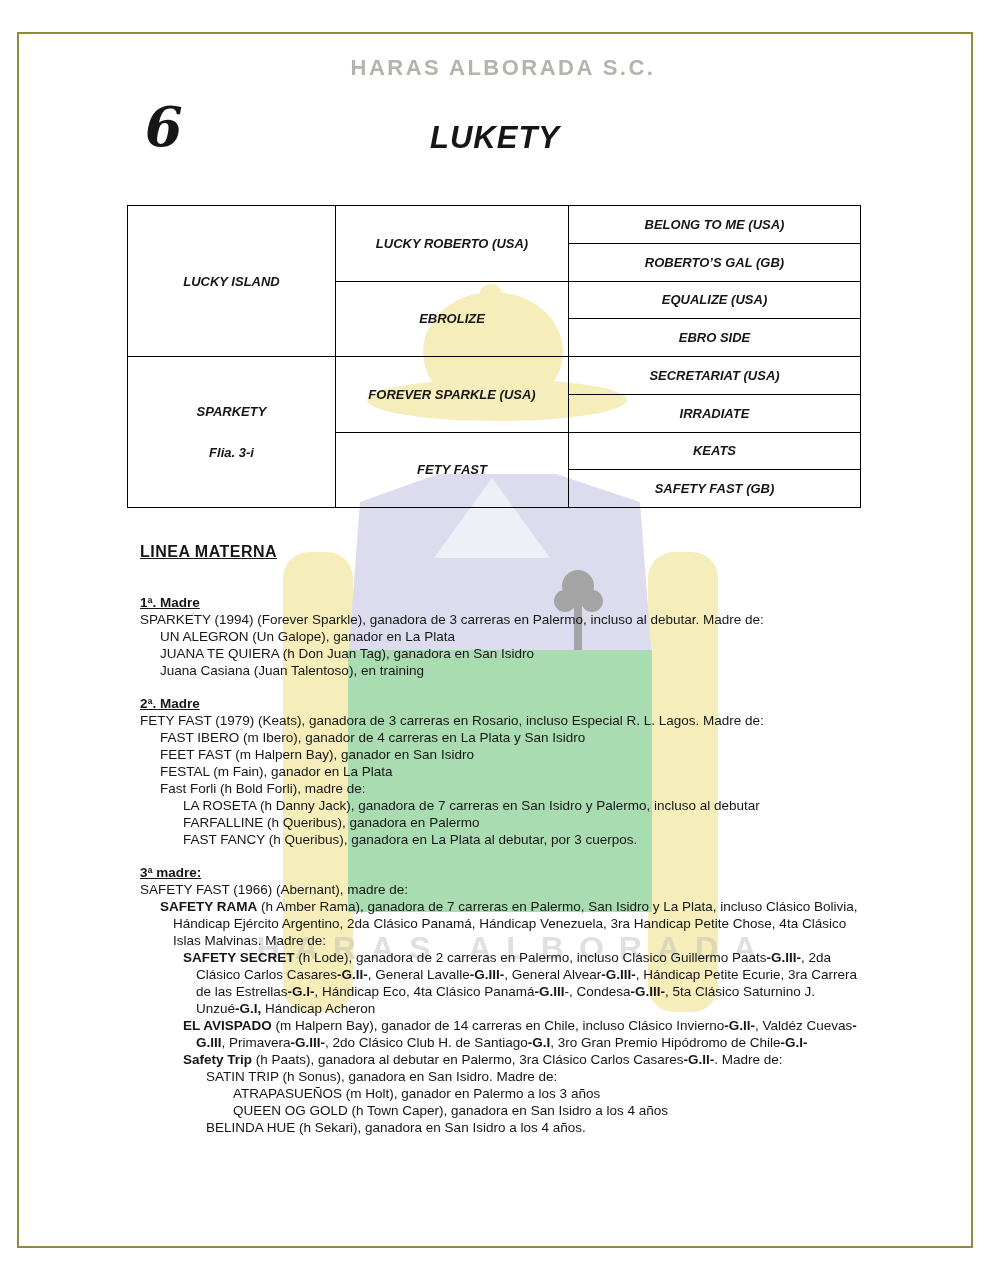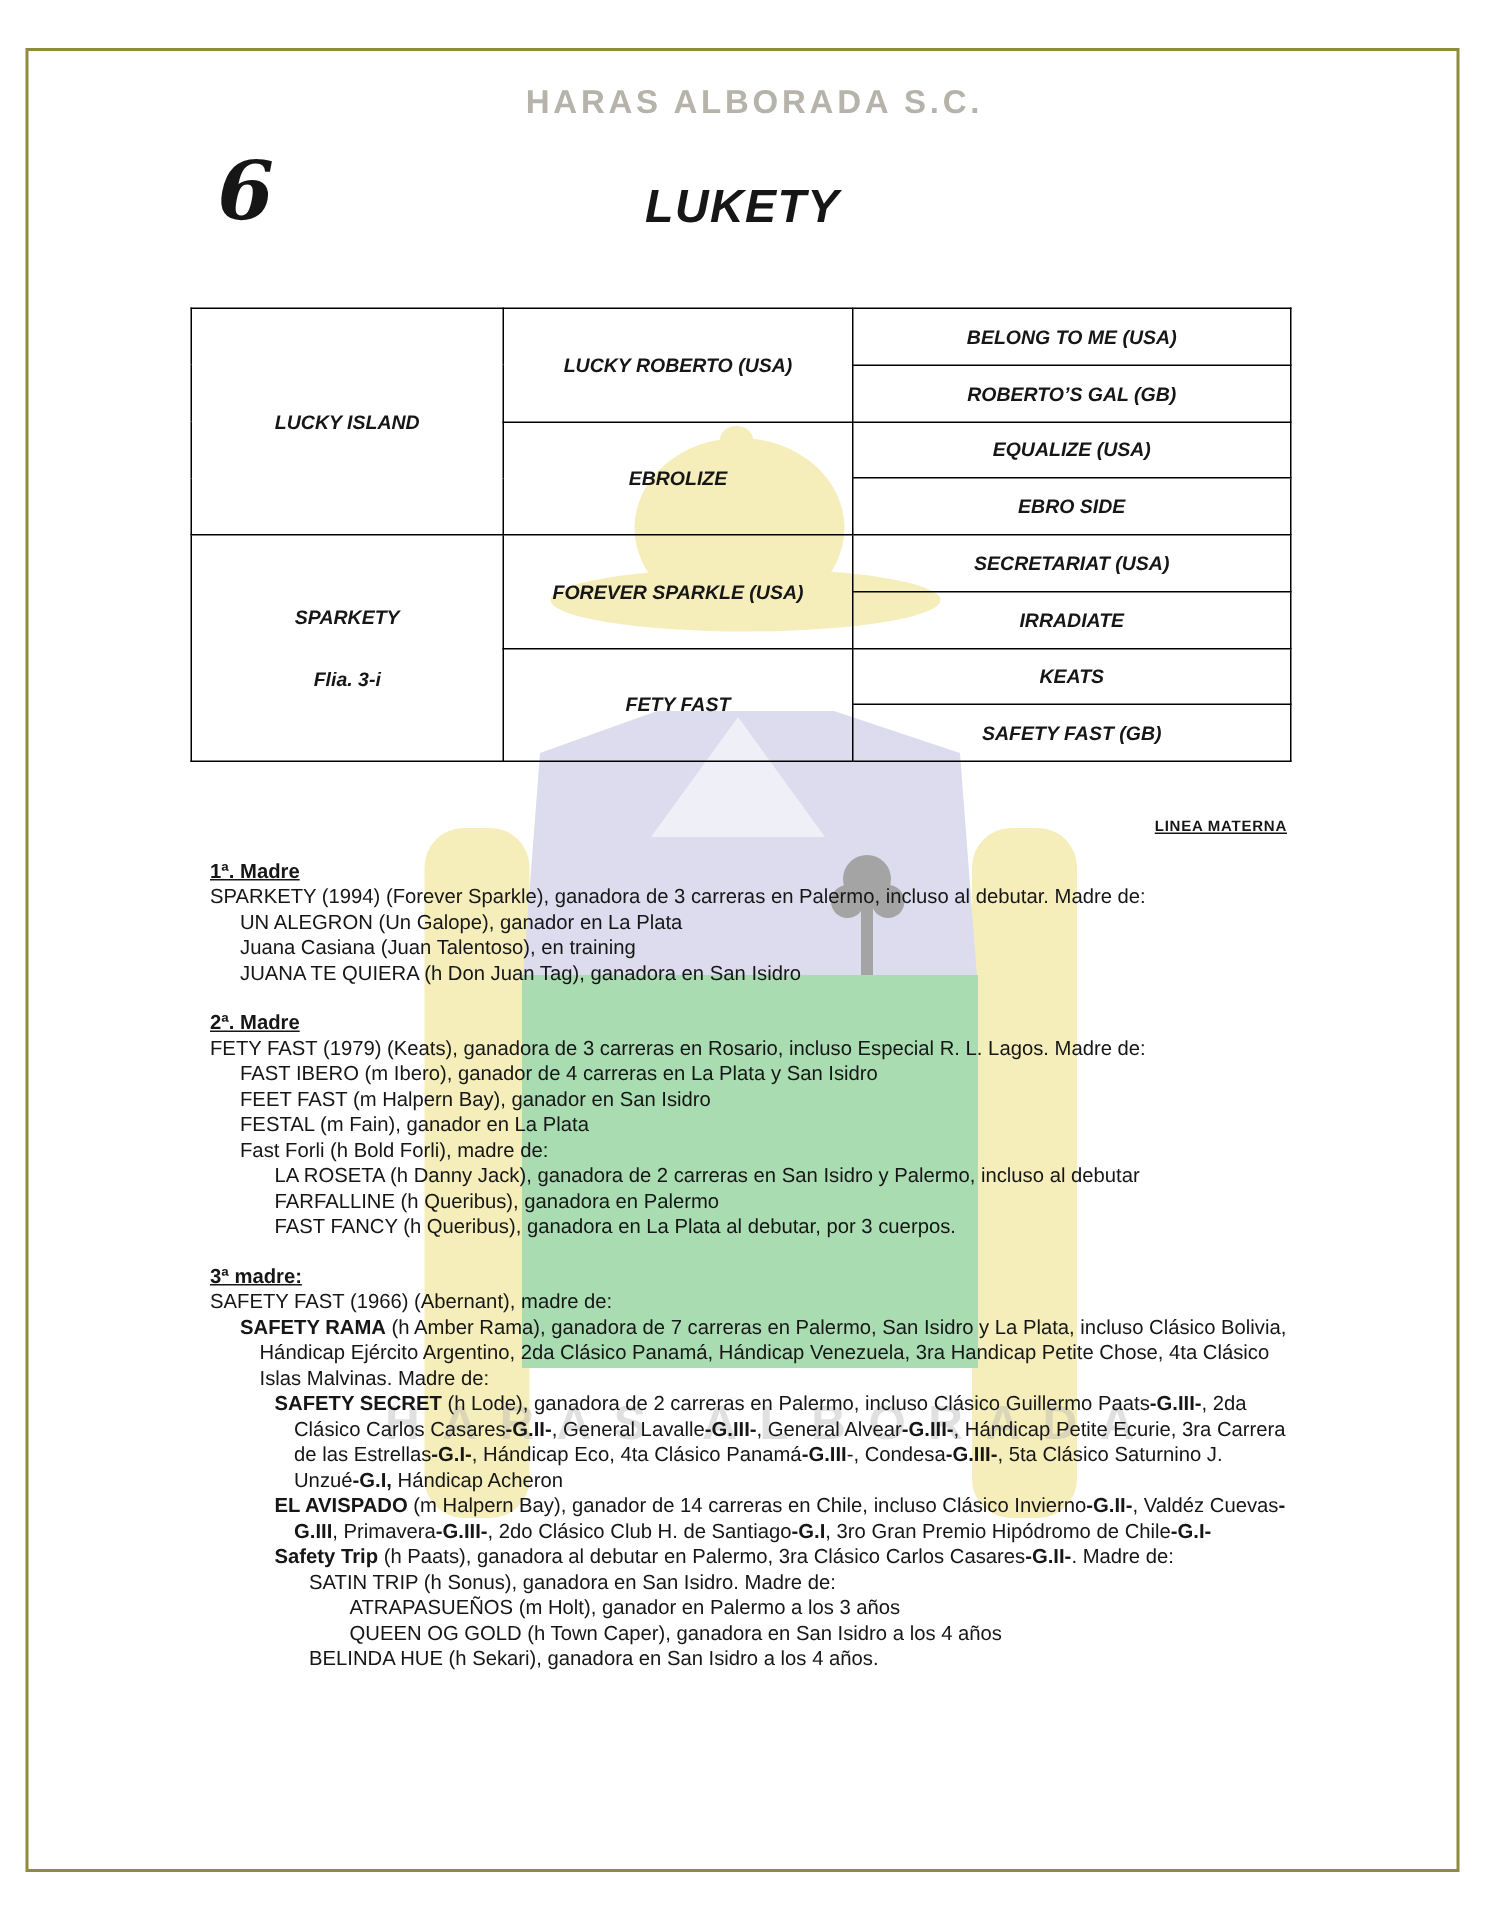--- a/index.html
+++ b/index.html
@@ -41,22 +41,22 @@
   }
   table.ptable td {
     border:1px solid #000; background:transparent;
     text-align:center; vertical-align:middle;
     font-size:13px; font-weight:bold; font-style:italic; padding:0 4px;
   }
   .col1 { width:208px; } .col2 { width:233px; } .col3 { width:292px; }
   .fam { margin-top:26px; }
   .materna { position:absolute; left:140px; top:543px; width:718px; font-size:13.5px; line-height:17px; }
   .m-title {
-    text-align:right; font-weight:bold; text-decoration:underline;
-    font-size:10px; letter-spacing:.5px; margin-bottom:12px;
+    text-align:left; font-weight:bold; text-decoration:underline;
+    font-size:16px; letter-spacing:.5px; margin-bottom:34px;
   }
   .section { margin-bottom:16px; }
   .sec-heading { font-weight:bold; text-decoration:underline; }
   .line { padding-left:13px; text-indent:-13px; }
   .ind-1 { padding-left:33px; }
   .ind-2 { padding-left:56px; }
   .ind-3 { padding-left:79px; }
   .ind-4 { padding-left:106px; }
   .b { font-weight:bold; }
 </style>
@@ -134,31 +134,31 @@
     </tbody>
       </table>
 
     <div class="materna">
       <div class="m-title">LINEA MATERNA</div>
       <div>
           <div class="section">
             <div class="sec-heading">1ª. Madre</div>
             <div class="line ind-0"><span>SPARKETY (1994) (Forever Sparkle), ganadora de 3 carreras en Palermo, incluso al debutar. Madre de:</span></div>
             <div class="line ind-1"><span>UN ALEGRON (Un Galope), ganador en La Plata</span></div>
+            <div class="line ind-1"><span>JUANA TE QUIERA (h Don Juan Tag), ganadora en San Isidro</span></div>
             <div class="line ind-1"><span>Juana Casiana (Juan Talentoso), en training</span></div>
-            <div class="line ind-1"><span>JUANA TE QUIERA (h Don Juan Tag), ganadora en San Isidro</span></div>
           </div>
           <div class="section">
             <div class="sec-heading">2ª. Madre</div>
             <div class="line ind-0"><span>FETY FAST (1979) (Keats), ganadora de 3 carreras en Rosario, incluso Especial R. L. Lagos. Madre de:</span></div>
             <div class="line ind-1"><span>FAST IBERO (m Ibero), ganador de 4 carreras en La Plata y San Isidro</span></div>
             <div class="line ind-1"><span>FEET FAST (m Halpern Bay), ganador en San Isidro</span></div>
             <div class="line ind-1"><span>FESTAL (m Fain), ganador en La Plata</span></div>
             <div class="line ind-1"><span>Fast Forli (h Bold Forli), madre de:</span></div>
-            <div class="line ind-2"><span>LA ROSETA (h Danny Jack), ganadora de 2 carreras en San Isidro y Palermo, incluso al debutar</span></div>
+            <div class="line ind-2"><span>LA ROSETA (h Danny Jack), ganadora de 7 carreras en San Isidro y Palermo, incluso al debutar</span></div>
             <div class="line ind-2"><span>FARFALLINE (h Queribus), ganadora en Palermo</span></div>
             <div class="line ind-2"><span>FAST FANCY (h Queribus), ganadora en La Plata al debutar, por 3 cuerpos.</span></div>
           </div>
           <div class="section">
             <div class="sec-heading">3ª madre:</div>
             <div class="line ind-0"><span>SAFETY FAST (1966) (Abernant), madre de:</span></div>
             <div class="line ind-1"><span class="b">SAFETY RAMA</span><span> (h Amber Rama), ganadora de 7 carreras en Palermo, San Isidro y La Plata, incluso Clásico Bolivia, Hándicap Ejército Argentino, 2da Clásico Panamá, Hándicap Venezuela, 3ra Handicap Petite Chose, 4ta Clásico Islas Malvinas. Madre de:</span></div>
             <div class="line ind-2"><span class="b">SAFETY SECRET</span><span> (h Lode), ganadora de 2 carreras en Palermo, incluso Clásico Guillermo Paats</span><span class="b">-G.III-</span><span>, 2da Clásico Carlos Casares</span><span class="b">-G.II-</span><span>, General Lavalle</span><span class="b">-G.III-</span><span>, General Alvear</span><span class="b">-G.III-</span><span>, Hándicap Petite Ecurie, 3ra Carrera de las Estrellas</span><span class="b">-G.I-</span><span>, Hándicap Eco, 4ta Clásico Panamá</span><span class="b">-G.III</span><span>-, Condesa</span><span class="b">-G.III-</span><span>, 5ta Clásico Saturnino J. Unzué</span><span class="b">-G.I,</span><span> Hándicap Acheron</span></div>
             <div class="line ind-2"><span class="b">EL AVISPADO</span><span> (m Halpern Bay), ganador de 14 carreras en Chile, incluso Clásico Invierno</span><span class="b">-G.II-</span><span>, Valdéz Cuevas</span><span class="b">-G.III</span><span>, Primavera</span><span class="b">-G.III-</span><span>, 2do Clásico Club H. de Santiago</span><span class="b">-G.I</span><span>, 3ro Gran Premio Hipódromo de Chile</span><span class="b">-G.I-</span></div>
             <div class="line ind-2"><span class="b">Safety Trip</span><span> (h Paats), ganadora al debutar en Palermo, 3ra Clásico Carlos Casares</span><span class="b">-G.II-</span><span>. Madre de:</span></div>

